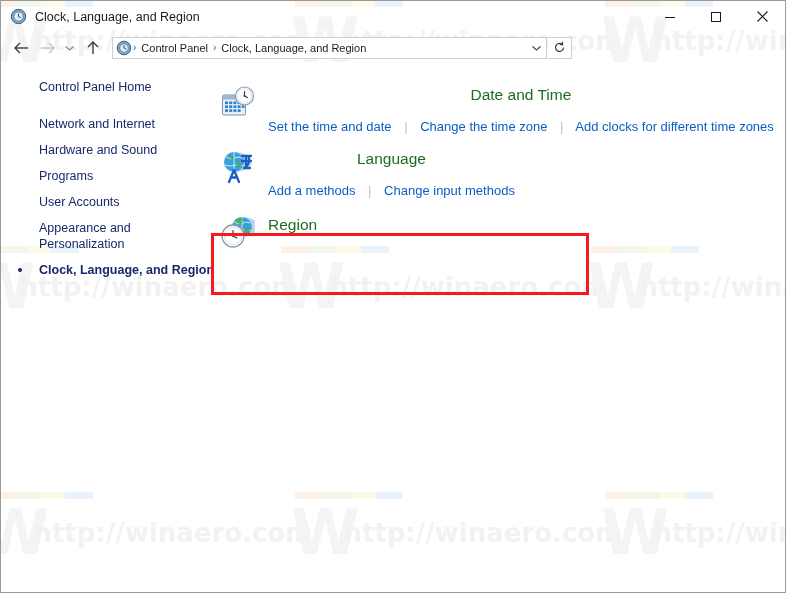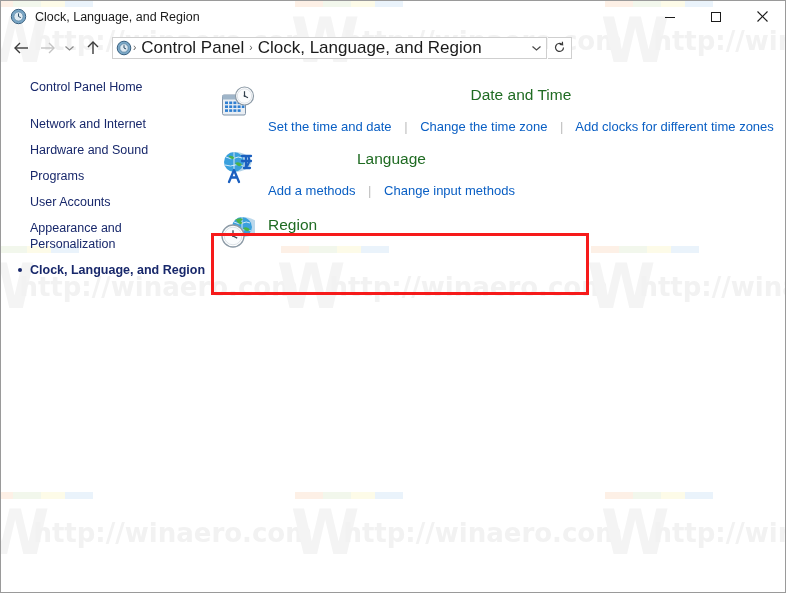--- a/index.html
+++ b/index.html
@@ -130,21 +130,21 @@
     flex: 1 1 auto;
     max-width: 435px;
     border: 1px solid #cfcfcf;
     background: #ffffff;
     display: flex;
     align-items: center;
     box-sizing: border-box;
   }
   #addr-icon { margin-left: 3px; width: 16px; height: 16px; flex:none; }
   .crumb {
-    font-size: 17px;
+    font-size: 11px;
     color: #1b1b1b;
     padding: 0 4px;
     white-space: nowrap;
     line-height: 20px;
   }
   .crumb-sep {
     color: #5a5a5a;
     font-size: 10px;
     padding: 0 1px;
     line-height: 20px;
@@ -206,21 +206,21 @@
   
   #sidebar {
     position: absolute;
     left: 0; top: 0;
     width: 205px;
   }
   .nav-item {
     position: relative;
     font-size: 12.5px;
     color: #18286b;
-    padding: 0 0 0 29px;
+    padding: 0 0 0 38px;
     line-height: 16px;
     cursor: pointer;
     white-space: nowrap;
   }
   .nav-item.multiline { white-space: normal; width: 150px; }
   .nav-item.current {
     font-weight: bold;
   }
   .nav-bullet {
     position: absolute;

